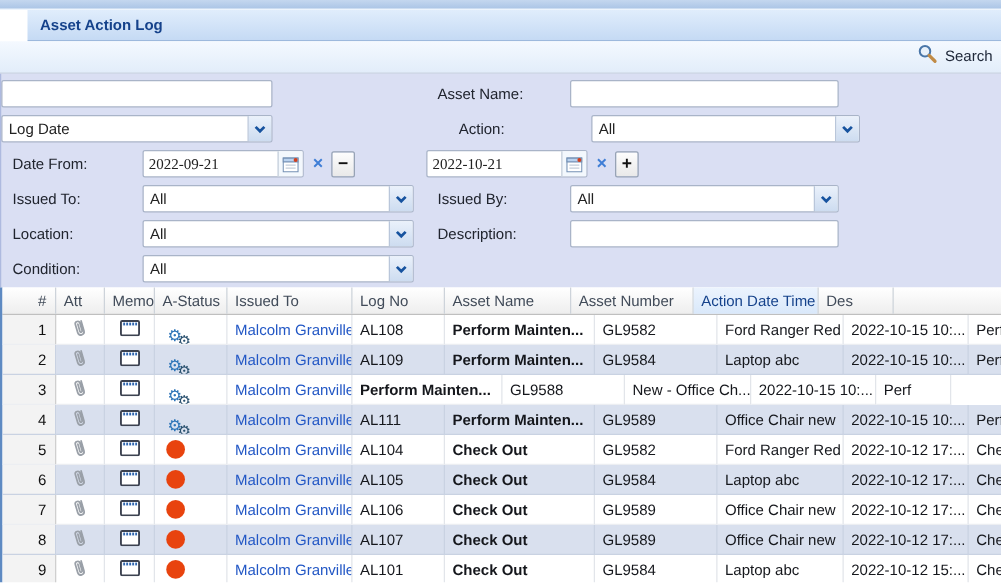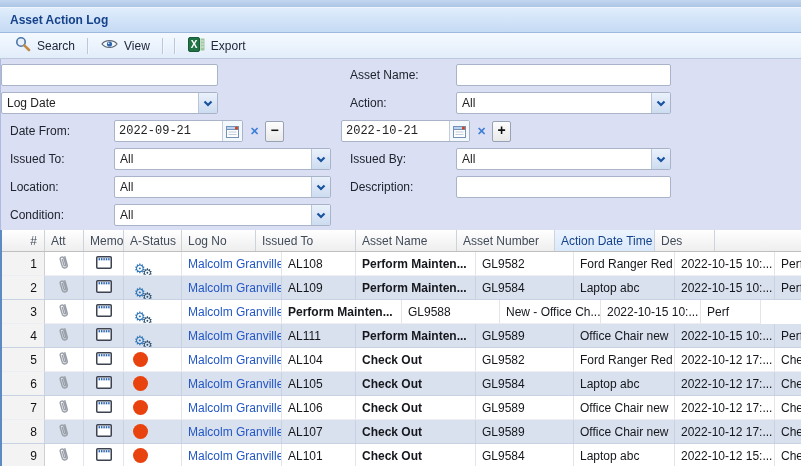--- a/index.html
+++ b/index.html
@@ -1,38 +1,38 @@
 <!DOCTYPE html>
 <html><head>
 <meta charset="utf-8">
 <style>
   html,body{margin:0;padding:0;}
   body{font-family:"Liberation Sans", sans-serif; font-size:12px; color:#1c1e26;}
   .stage{position:relative;width:801px;height:466px;overflow:hidden;background:#fff;}
 
   
   .top-strip{height:7px;background:linear-gradient(#c4d7ef,#abc5e6);border-bottom:1px solid #eef5fd;}
-  .titlebar{height:24px;background:linear-gradient(#e0edfc,#c5daf4);border-bottom:1px solid #9db9dd;display:flex;align-items:center;padding-left:10px;}
+  .titlebar{height:24px;background:linear-gradient(#e0edfc,#c5daf4);border-bottom:1px solid #9db9dd;display:flex;align-items:center;padding-left:10px;margin-left:22px;}
   .titlebar .title{font-weight:bold;color:#15428b;font-size:12px;}
 
   
-  .toolbar{height:25px;background:linear-gradient(#f4f9ff,#e2edfa);border-bottom:1px solid #bcc9dd;display:flex;align-items:center;padding-left:8px;}
+  .toolbar{height:25px;background:linear-gradient(#f4f9ff,#e2edfa);border-bottom:1px solid #bcc9dd;display:flex;align-items:flex-end;padding-left:8px;flex-direction:column;}
   .tb-item{display:flex;align-items:center;gap:6px;padding:2px 7px;cursor:default;border-radius:3px;color:#20293a;}
   .tb-sep{width:1px;height:16px;background:#bac8da;border-right:1px solid #f2f7fd;margin:0 5px;}
 
   
   .filters{position:relative;height:171px;background:#dadff3;border-left:1px solid #aebadf;box-sizing:border-box;}
   .fcol{position:absolute;top:0;}
   .fcol.left{left:0;width:340px;}
   .fcol.right{left:340px;width:461px;}
   .frow{position:absolute;height:22px;display:flex;align-items:center;}
   .flabel{display:inline-block;padding-left:9px;line-height:22px;color:#20242e;}
   .fcol.left .flabel{width:104px;}
   .fcol.right .flabel{width:106px;}
-  .txt input, .dateinp{border:none;outline:none;font-family:Liberation Mono, monospace;font-size:12px;color:#222;padding:0 4px;height:20px;background:transparent;}
+  .txt input, .dateinp{border:none;outline:none;font-family:Liberation Serif, serif;font-size:12px;color:#222;padding:0 4px;height:20px;background:transparent;}
   .txt{display:inline-flex;background:#fff;border:1px solid #a9b4c8;border-radius:2px;height:20px;}
   .sel{display:inline-flex;background:#fff;border:1px solid #a9b4c8;border-radius:2px;height:20px;align-items:center;justify-content:space-between;}
   .sel .sel-val{padding-left:5px;color:#222;}
   .sel .sel-trigger{width:18px;height:20px;display:flex;align-items:center;justify-content:center;background:linear-gradient(#eaf1fb,#cddcf0);border-left:1px solid #b9c6da;}
   .datebox{display:inline-flex;background:#fff;border:1px solid #a9b4c8;border-radius:2px;height:20px;}
   .dateinp{width:99px;}
   .cal-btn{width:19px;height:20px;display:flex;align-items:center;justify-content:center;background:#f3f8fd;border-left:1px solid #c3cdd9;}
   .x-btn{width:15px;text-align:center;color:#3f7ed6;font-weight:bold;font-size:11px;line-height:20px;margin-left:4px;cursor:default;}
   .pm-btn{width:17px;height:19px;margin-left:3px;border:1px solid #97a3b5;border-radius:2px;background:linear-gradient(#fdfdfd,#e9e9e9);font-weight:bold;font-size:14px;line-height:17px;text-align:center;color:#111;cursor:default;}
 
@@ -172,21 +172,21 @@
           </span>
         </div>
       </div>
     <div class="fcol right" id="fcol-right">
         <div class="frow" style="top:5px;left:0;right:0">
           <span class="flabel">Asset Name:</span>
           <span class="txt" style="width:213px">
             <input style="width: 100%;" value="">
           </span>
         </div>
-        <div class="frow" style="top:33px;left:0;right:0">
+        <div class="frow" style="top:33px;left:17px;right:0">
           <span class="flabel">Action:</span>
           <span class="sel" style="width:213px">
             <span class="sel-val">All</span>
             <span class="sel-trigger">
               <svg width="10" height="7" viewBox="0 0 10 7">
                 <path d="M1.5 1.5 L5 5 L8.5 1.5" fill="none" stroke="#17539f" stroke-width="2.2"></path>
               </svg>
             </span>
           </span>
         </div>
@@ -233,25 +233,25 @@
         </div>
         <div class="hcell" style="width:39px">
           <span>Att</span>
         </div>
         <div class="hcell" style="width:40px">
           <span>Memo</span>
         </div>
         <div class="hcell" style="width:58px">
           <span>A-Status</span>
         </div>
+        <div class="hcell" style="width:100px">
+          <span>Issued To</span>
+        </div>
         <div class="hcell" style="width:74px">
           <span>Log No</span>
-        </div>
-        <div class="hcell" style="width:100px">
-          <span>Issued To</span>
         </div>
         <div class="hcell" style="width:101px">
           <span>Asset Name</span>
         </div>
         <div class="hcell" style="width:98px">
           <span>Asset Number</span>
         </div>
         <div class="hcell sorted" style="width:100px">
           <span>Action Date Time</span>
         </div>

